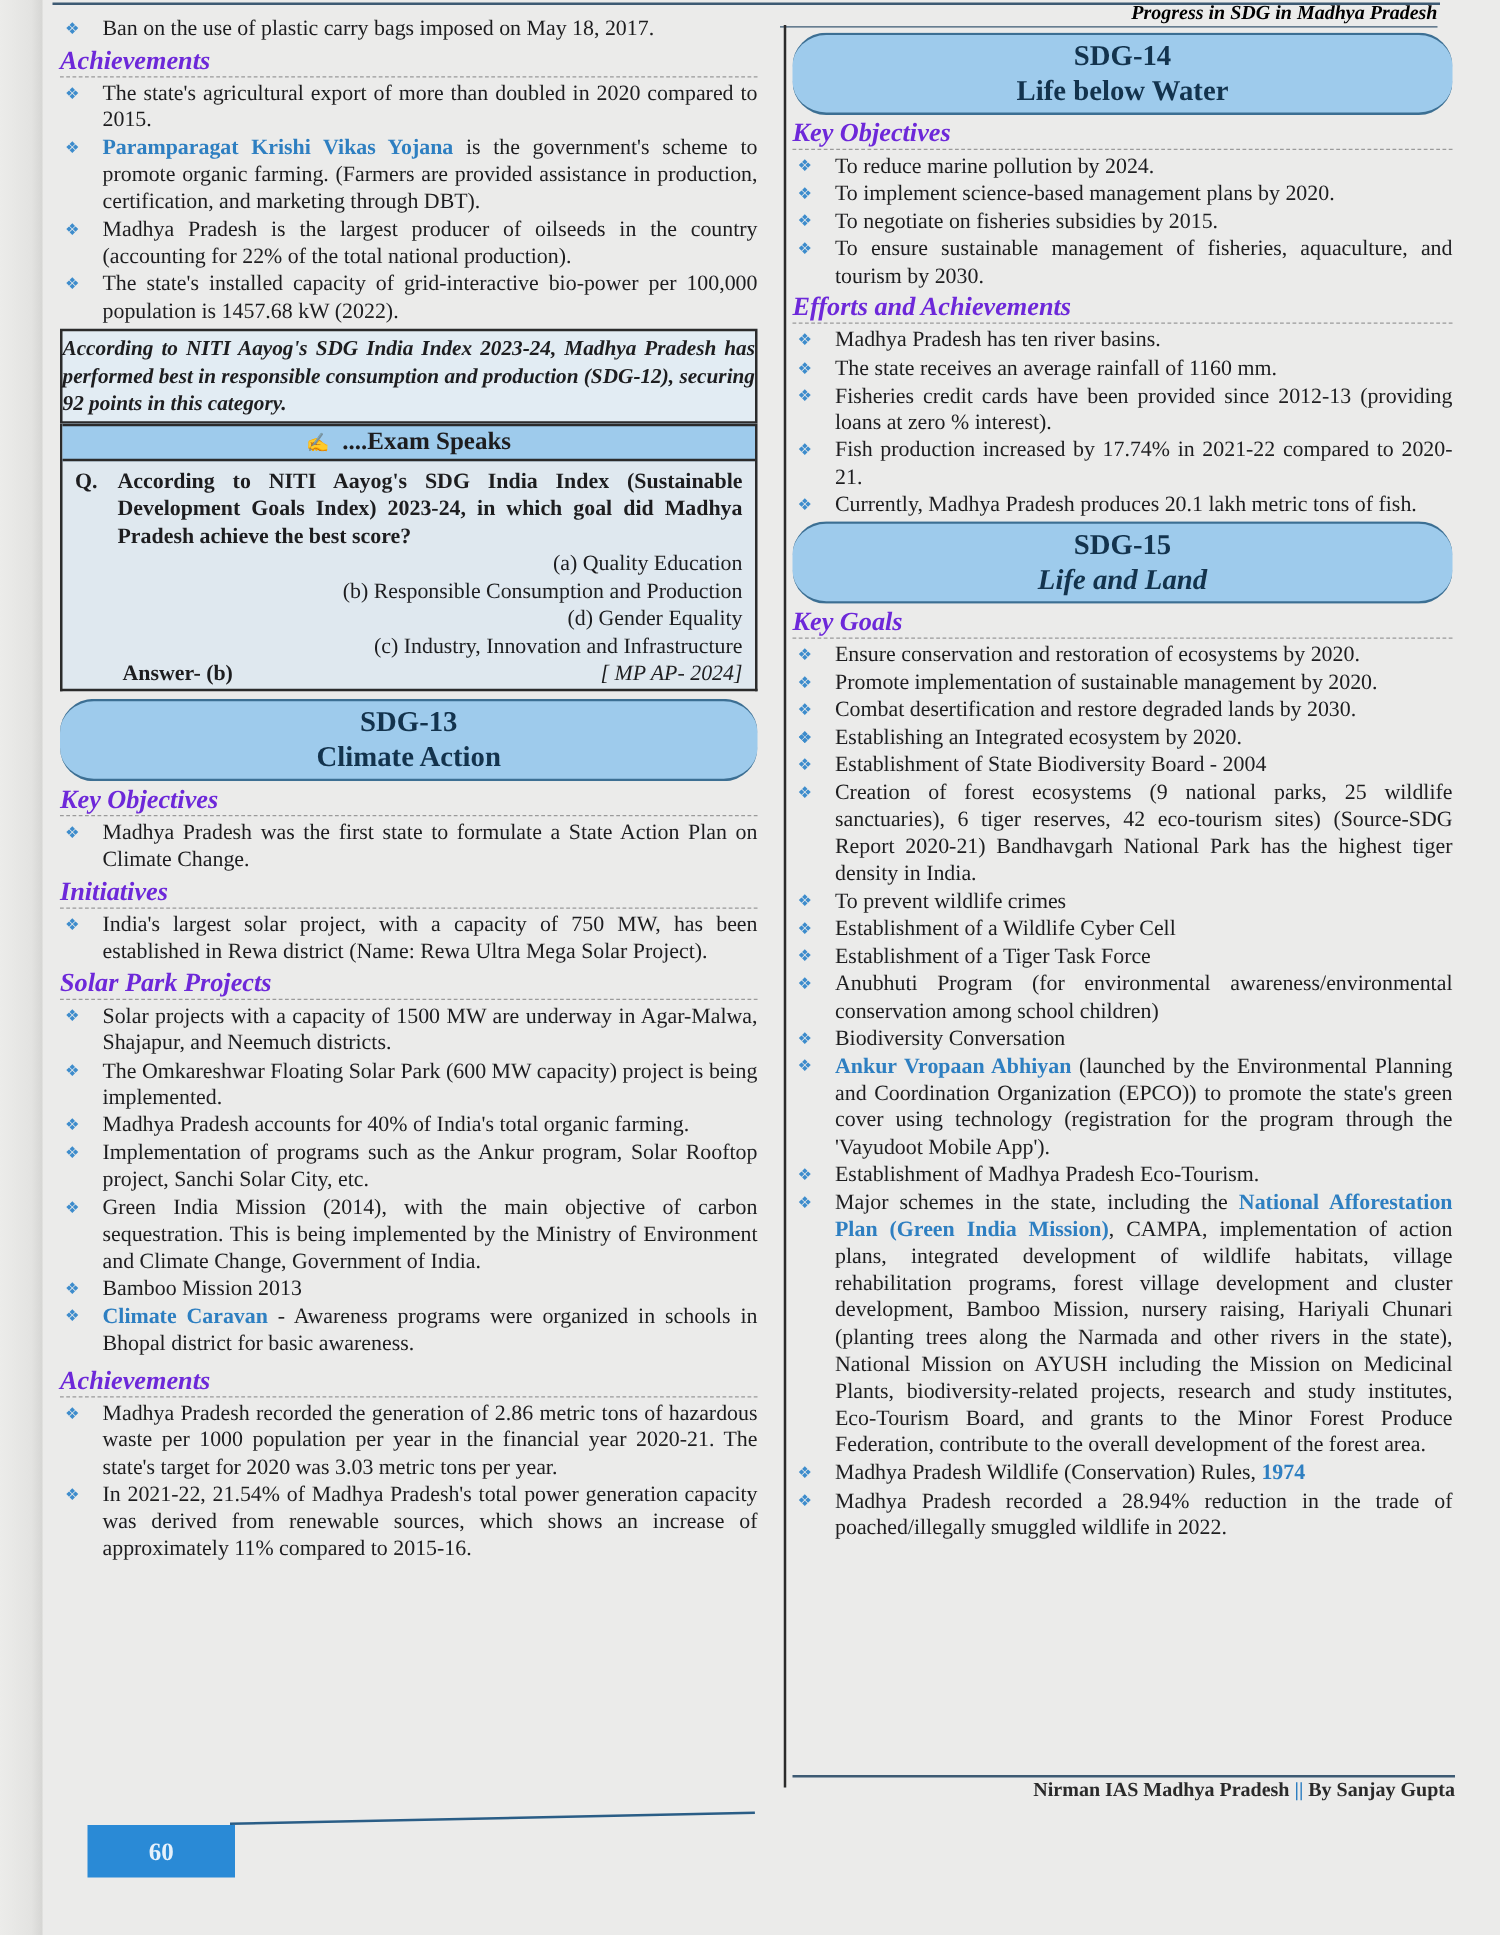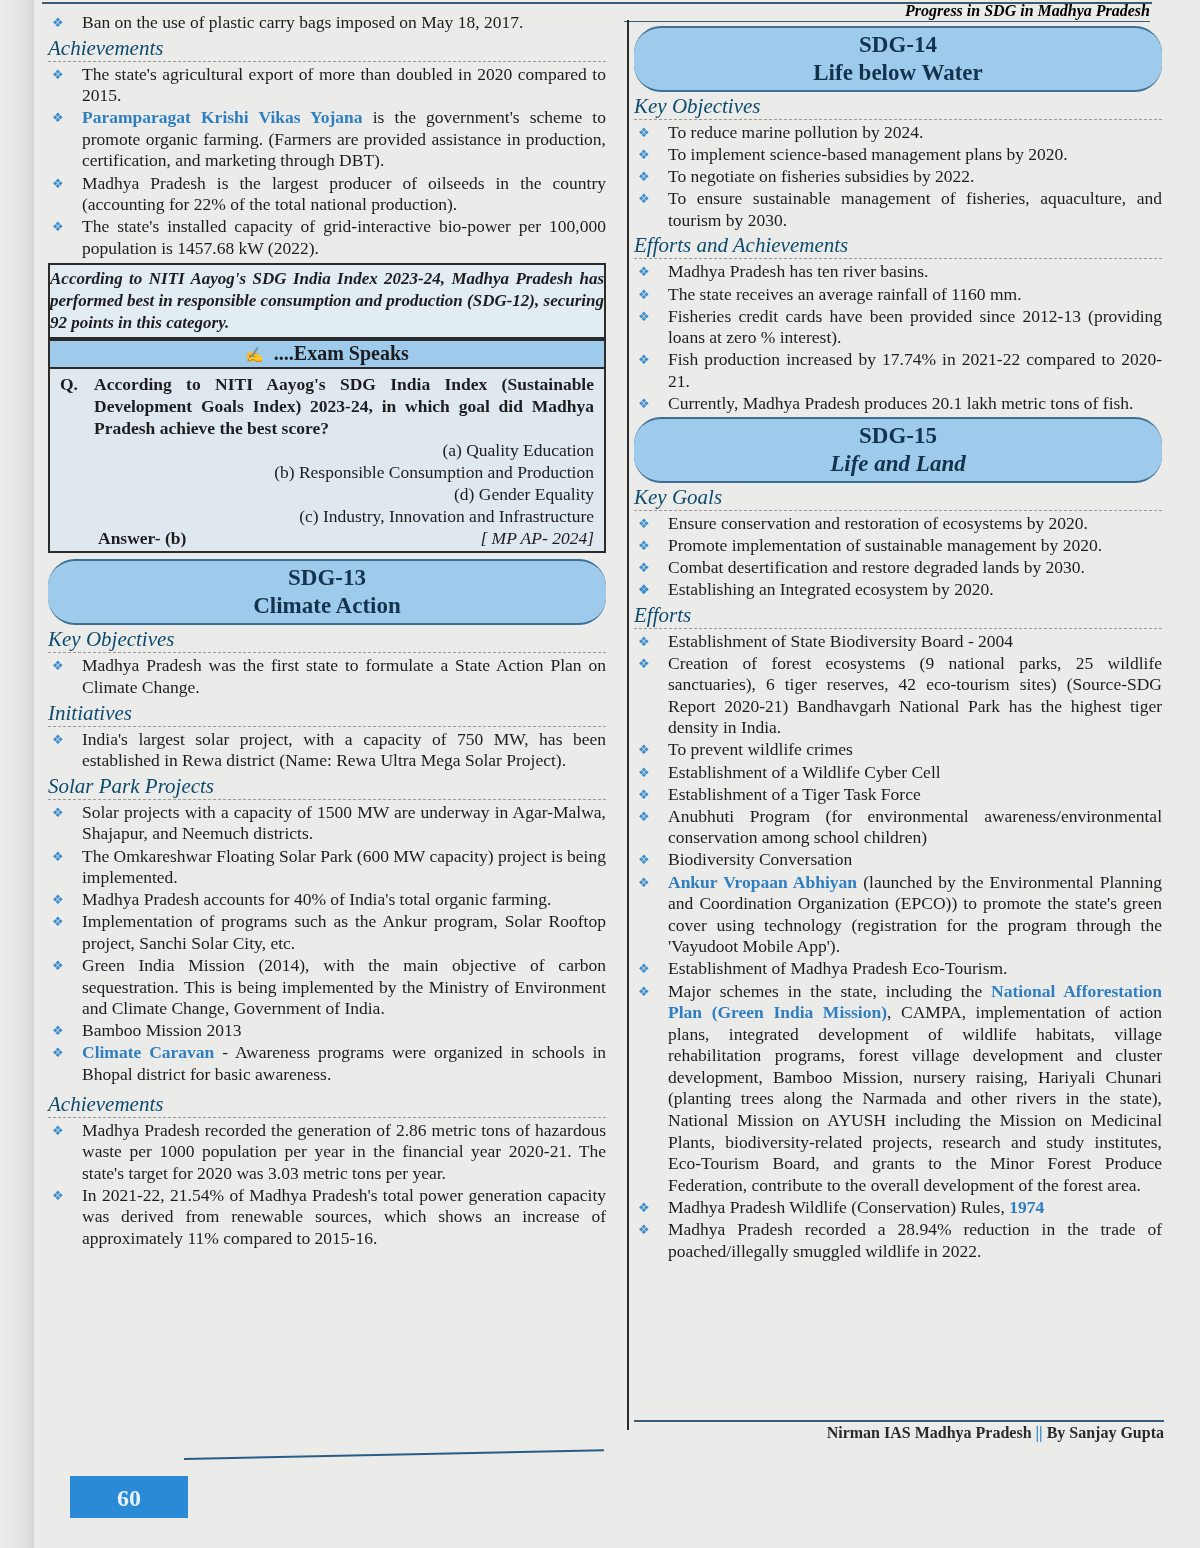--- a/index.html
+++ b/index.html
@@ -30,21 +30,21 @@
   }
   ul.bullets { list-style: none; }
   ul.bullets li {
     position: relative; padding-left: 34px; font-size: 17.5px; line-height: 21.6px;
     text-align: justify; margin-bottom: 0.5px;
   }
   ul.bullets li .bullet {
     position: absolute; left: 4px; top: 0; color: #3d8ccc; font-size: 13px;
   }
   .sub-head {
-    font-style: italic; font-weight: normal; color: #0c4a6e; font-size: 21px; line-height: 25px;
+    font-style: italic; font-weight: bold; color: #6d28d9; font-size: 21px; line-height: 25px;
     border-bottom: 1px dashed #9a9a9a; margin-top: 2px; margin-bottom: 2px;
   }
   .blue { color: #2e7fc1; font-weight: bold; }
   .sdg-banner {
     background: #9ecbec; border-top: 2px solid #3c6f93; border-bottom: 2px solid #3c6f93;
     text-align: center; color: #13334d; font-weight: bold; padding: 3px 0; border-radius: 27px;
   }
   .sdg-banner .num { font-size: 23px; line-height: 28px; }
   .sdg-banner .name { font-size: 23px; line-height: 28px; }
   .sdg-banner .name.it { font-style: italic; }
@@ -64,21 +64,21 @@
   .ans-row { display: flex; justify-content: space-between; padding-left: 38px; }
   .ans-row .ans { font-weight: bold; }
   .ans-row .src { font-style: italic; }
   .footer-credit {
     position: absolute; right: 36px; top: 1424px; font-weight: bold; font-size: 16px; color: #2a2a2a;
   }
   .footer-credit .sep { color: #2e7fc1; margin: 0 4px; }
   .footer-rule { position: absolute; left: 600px; top: 1420px; width: 530px; height: 1.5px; background: #3d5a73; }
   .page-num {
     position: absolute; left: 36px; top: 1460px; width: 118px; height: 42px; background: #2a8ad6;
-    color: #e6f1fb; font-weight: bold; font-size: 24px; text-align: center; line-height: 44px; margin-top: 16px;
+    color: #e6f1fb; font-weight: bold; font-size: 20px; text-align: center; line-height: 44px;
   }
   .pn-rule { position: absolute; left: 150px; top: 1458px; width: 420px; height: 1.5px; background: #2a5d86; transform: rotate(-1.2deg); transform-origin: left; }
 </style>
 </head>
 <body>
 
 <div class="spine"></div>
 <div class="page">
   <div class="top-rule"></div>
   <div class="running-head">Progress in SDG in Madhya Pradesh</div>
@@ -156,21 +156,21 @@
   <div class="col-right" style="top:26px;">
     <div class="sdg-banner">
       <div class="num">SDG-14</div>
       <div class="name">Life below Water</div>
     </div>
 
     <div class="sub-head">Key Objectives</div>
     <ul class="bullets">
       <li><span class="bullet">❖</span><span>To reduce marine pollution by 2024.</span></li>
       <li><span class="bullet">❖</span><span>To implement science-based management plans by 2020.</span></li>
-      <li><span class="bullet">❖</span><span>To negotiate on fisheries subsidies by 2022.</span></li>
+      <li><span class="bullet">❖</span><span>To negotiate on fisheries subsidies by 2015.</span></li>
       <li><span class="bullet">❖</span><span>To ensure sustainable management of fisheries, aquaculture, and tourism by 2030.</span></li>
     </ul>
 
     <div class="sub-head">Efforts and Achievements</div>
     <ul class="bullets">
       <li><span class="bullet">❖</span><span>Madhya Pradesh has ten river basins.</span></li>
       <li><span class="bullet">❖</span><span>The state receives an average rainfall of 1160 mm.</span></li>
       <li><span class="bullet">❖</span><span>Fisheries credit cards have been provided since 2012-13 (providing loans at zero % interest).</span></li>
       <li><span class="bullet">❖</span><span>Fish production increased by 17.74% in 2021-22 compared to 2020-21.</span></li>
       <li><span class="bullet">❖</span><span>Currently, Madhya Pradesh produces 20.1 lakh metric tons of fish.</span></li>
@@ -183,21 +183,20 @@
 
     <div class="sub-head">Key Goals</div>
     <ul class="bullets">
       <li><span class="bullet">❖</span><span>Ensure conservation and restoration of ecosystems by 2020.</span></li>
       <li><span class="bullet">❖</span><span>Promote implementation of sustainable management by 2020.</span></li>
       <li><span class="bullet">❖</span><span>Combat desertification and restore degraded lands by 2030.</span></li>
       <li><span class="bullet">❖</span></li>
       <li><span class="bullet">❖</span><span>Establishing an Integrated ecosystem by 2020.</span></li>
     </ul>
 
-    <div class="sub-head">Efforts</div>
     <ul class="bullets">
       <li><span class="bullet">❖</span><span>Establishment of State Biodiversity Board - 2004</span></li>
       <li><span class="bullet">❖</span><span>Creation of forest ecosystems (9 national parks, 25 wildlife sanctuaries), 6 tiger reserves, 42 eco-tourism sites) (Source-SDG Report 2020-21) Bandhavgarh National Park has the highest tiger density in India.</span></li>
       <li><span class="bullet">❖</span><span>To prevent wildlife crimes</span></li>
       <li><span class="bullet">❖</span><span>Establishment of a Wildlife Cyber Cell</span></li>
       <li><span class="bullet">❖</span><span>Establishment of a Tiger Task Force</span></li>
       <li><span class="bullet">❖</span><span>Anubhuti Program (for environmental awareness/environmental conservation among school children)</span></li>
       <li><span class="bullet">❖</span><span>Biodiversity Conversation</span></li>
       <li><span class="bullet">❖</span><span class="blue">Ankur Vropaan Abhiyan</span><span> (launched by the Environmental Planning and Coordination Organization (EPCO)) to promote the state's green cover using technology (registration for the program through the 'Vayudoot Mobile App').</span></li>
       <li><span class="bullet">❖</span><span>Establishment of Madhya Pradesh Eco-Tourism.</span></li>

